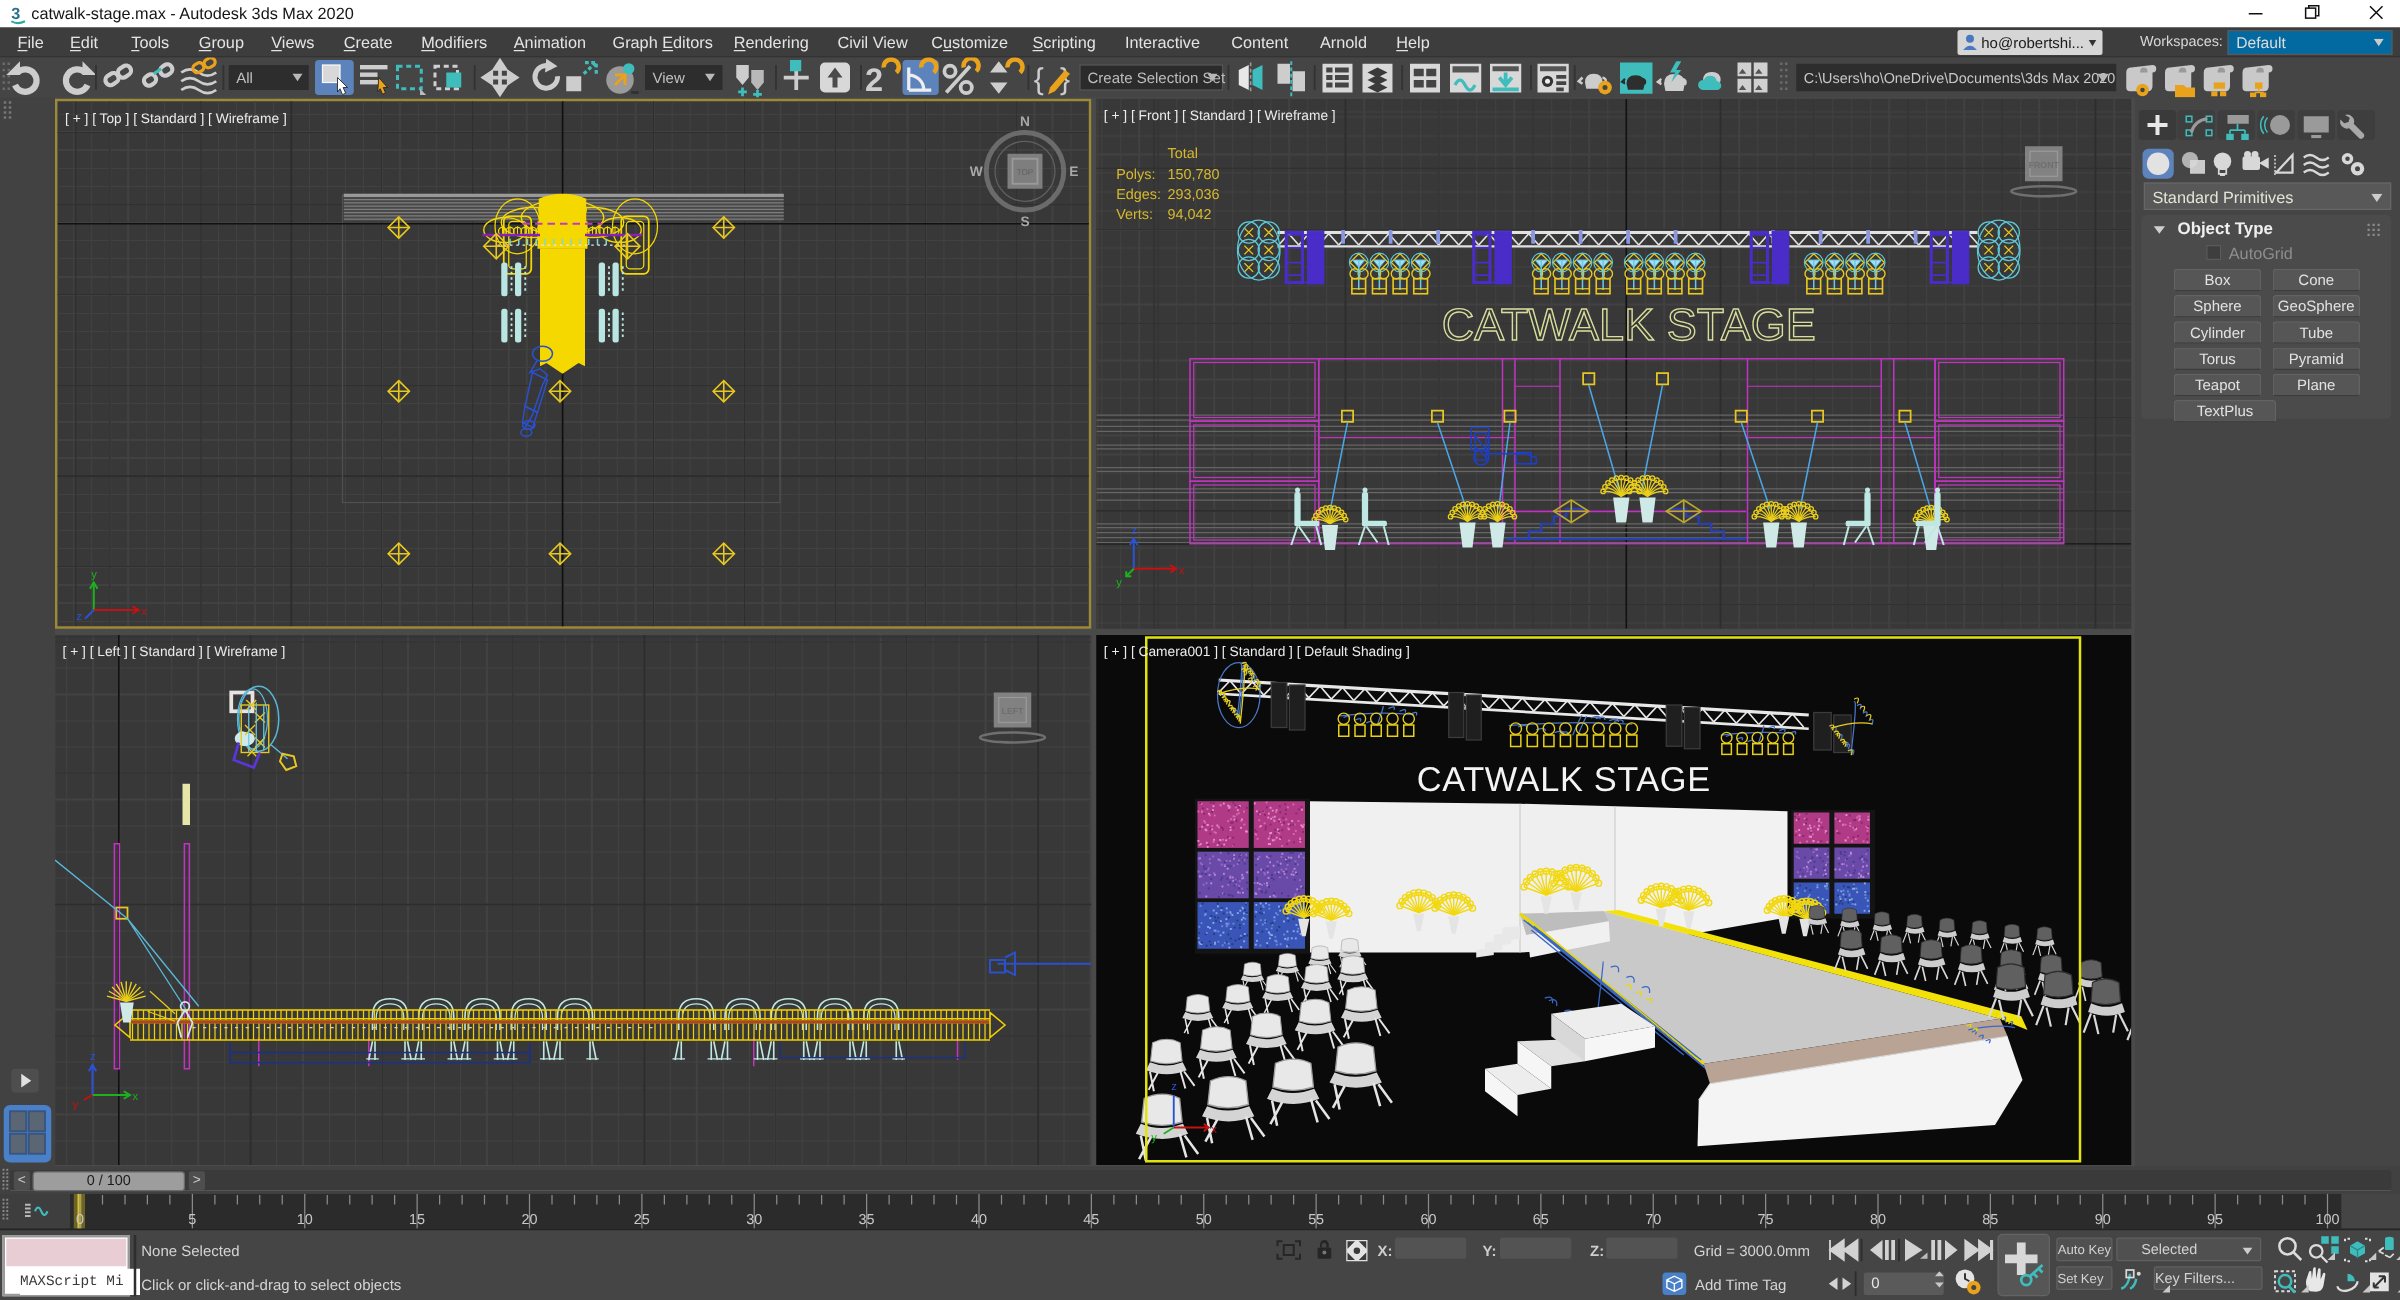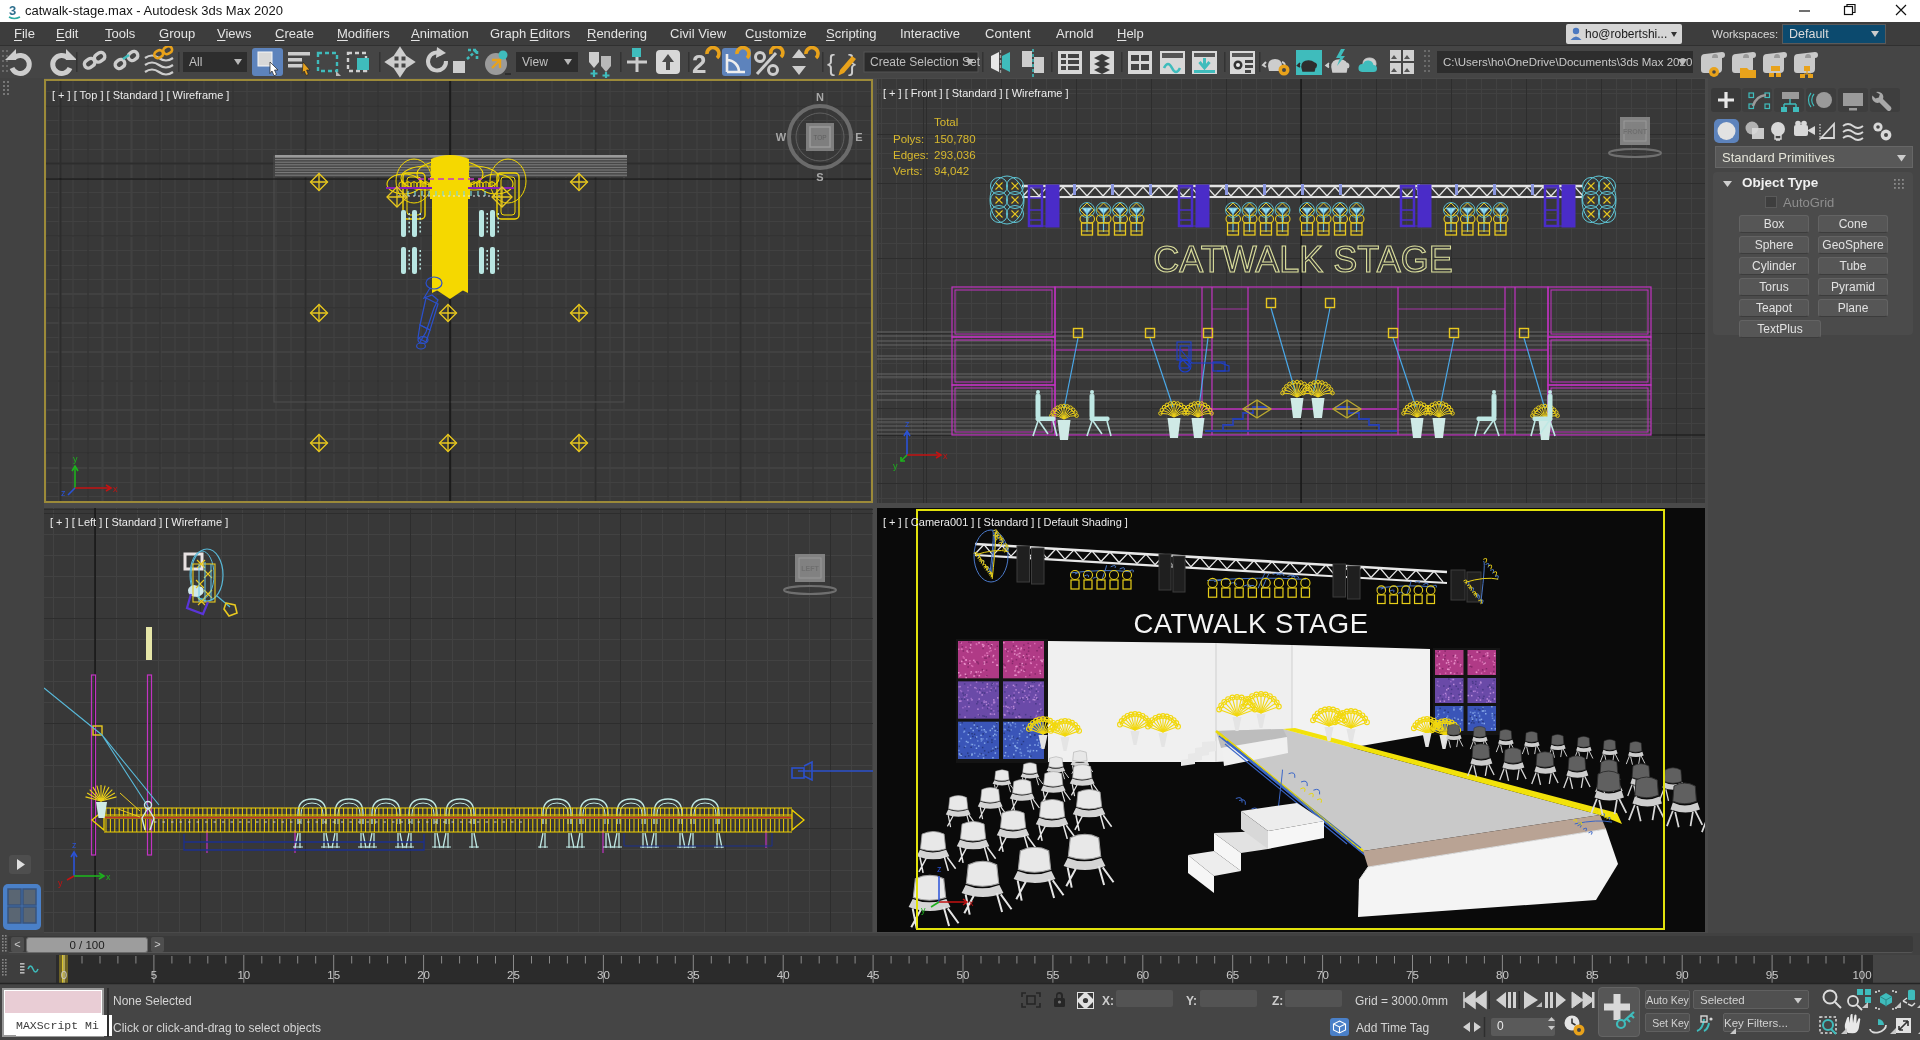--- a/index.html
+++ b/index.html
@@ -54,21 +54,21 @@
     <span class="mi" style="left:985px">Content</span>
     <span class="mi" style="left:1056px">Arnold</span>
     <span class="mi" style="left:1117px"><u>H</u>elp</span>
     <div class="abs" style="left:1566px;top:2px;width:116px;height:20px;background:#d6d6d6;border-radius:2px"><svg width="116" height="20">
         <circle cx="10" cy="7" r="3.2" fill="#4a78c0"></circle>
         <path d="M4.5 16 q5.5 -7 11 0 z" fill="#4a78c0"></path>
         <text x="19" y="14" font-size="12" fill="#1a1a1a">ho@robertshi...</text>
         <path d="M105 8 l6 0 -3 5 z" fill="#333"></path>
       </svg></div>
     <span class="mi" style="left:1712px;color:#d8d8d8;font-size:11.5px;top:6px">Workspaces:</span>
-    <div class="abs" style="left:1782px;top:2px;width:104px;height:20px;background:#0c4a6e;border:1px solid #5a5a5a">
+    <div class="abs" style="left:1782px;top:2px;width:132px;height:20px;background:#0369a1;border:1px solid #5a5a5a">
       <span style="position:absolute;left:6px;top:2px;font-size:12.5px;color:#dcdcdc">Default</span>
       <svg width="10" height="8" style="position:absolute;right:4px;top:6px">
         <path d="M0 0 l8 0 -4 6 z" fill="#ccc"></path>
       </svg>
     </div>
   </div>
 <div id="toolbar">
     <svg class="abs" style="" width="1920" height="32" viewBox="0 0 1920 32">
       <g fill="#6a6a6a">
         <rect x="2" y="4" width="2" height="2"></rect>
@@ -3272,22 +3272,22 @@
     <span class="abs f12" style="left:1356px;top:36px">Add Time Tag</span>
     <div class="abs" style="left:1598px;top:2px;width:42px;height:50px;background:#565656;border:1px solid #646464;border-radius:4px"></div>
     <svg class="abs" style="left:1596px;top:1px" width="46" height="52" viewBox="0 0 46 52">
       <path d="M21 8 v26 M8 21 h26" stroke="#d8d8d8" stroke-width="7"></path>
       <g stroke="#3fbcbc" stroke-width="2.2" fill="none">
         <circle cx="25" cy="38" r="4"></circle>
         <path d="M28 35 l10 -9 m-3 3 l3 3 m-7 1 l3 3"></path>
       </g>
     </svg>
     <div class="abs" style="left:1645px;top:5px;width:45px;height:19px;background:#505050;border:1px solid #606060;border-radius:2px;color:#d2d2d2;font-size:10.5px;text-align:center;line-height:18px">Auto Key</div>
-    <div class="abs" style="left:1645px;top:28px;width:45px;height:19px;background:#505050;border:1px solid #606060;border-radius:2px;color:#d2d2d2;font-size:10.5px;text-align:right;line-height:18px">Set Key</div>
-    <div class="abs" style="left:1693px;top:5px;width:116px;height:19px;background:#505050;border:1px solid #606060;border-radius:2px;color:#d2d2d2;font-size:11.5px;line-height:18px;padding-left:6px">Selected<svg width="9" height="6" style="position:absolute;right:5px;top:7px">
+    <div class="abs" style="left:1645px;top:28px;width:45px;height:19px;background:#505050;border:1px solid #606060;border-radius:2px;color:#d2d2d2;font-size:10.5px;text-align:left;line-height:18px">Set Key</div>
+    <div class="abs" style="left:1693px;top:5px;width:116px;height:19px;background:#505050;border:1px solid #606060;border-radius:2px;color:#d2d2d2;font-size:11.5px;line-height:18px;padding-left:19px">Selected<svg width="9" height="6" style="position:absolute;right:5px;top:7px">
         <path d="M0 0 h8 l-4 5.5 z" fill="#ccc"></path>
       </svg></div>
     <div class="abs" style="left:1723px;top:28px;width:87px;height:19px;background:#505050;border:1px solid #606060;border-radius:2px;color:#d2d2d2;font-size:11.5px;line-height:18px">Key Filters...</div>
     <svg class="abs" style="left:1694px;top:28px" width="26" height="22" viewBox="0 0 26 22">
       <path d="M3 18 q6 -2 7 -12 m0 12 q4 -2 5 -8" stroke="#3fbcbc" stroke-width="2" fill="none"></path>
       <rect x="7" y="3" width="6" height="6" fill="none" stroke="#d8d8d8" stroke-width="1.4"></rect>
       <circle cx="17" cy="6" r="1.6" fill="#d8d8d8"></circle>
     </svg>
     <svg class="abs" style="left:0;top:0" width="1920" height="55" viewBox="0 0 1920 55">
       <g stroke="#dcdcdc" stroke-width="2" fill="none">

